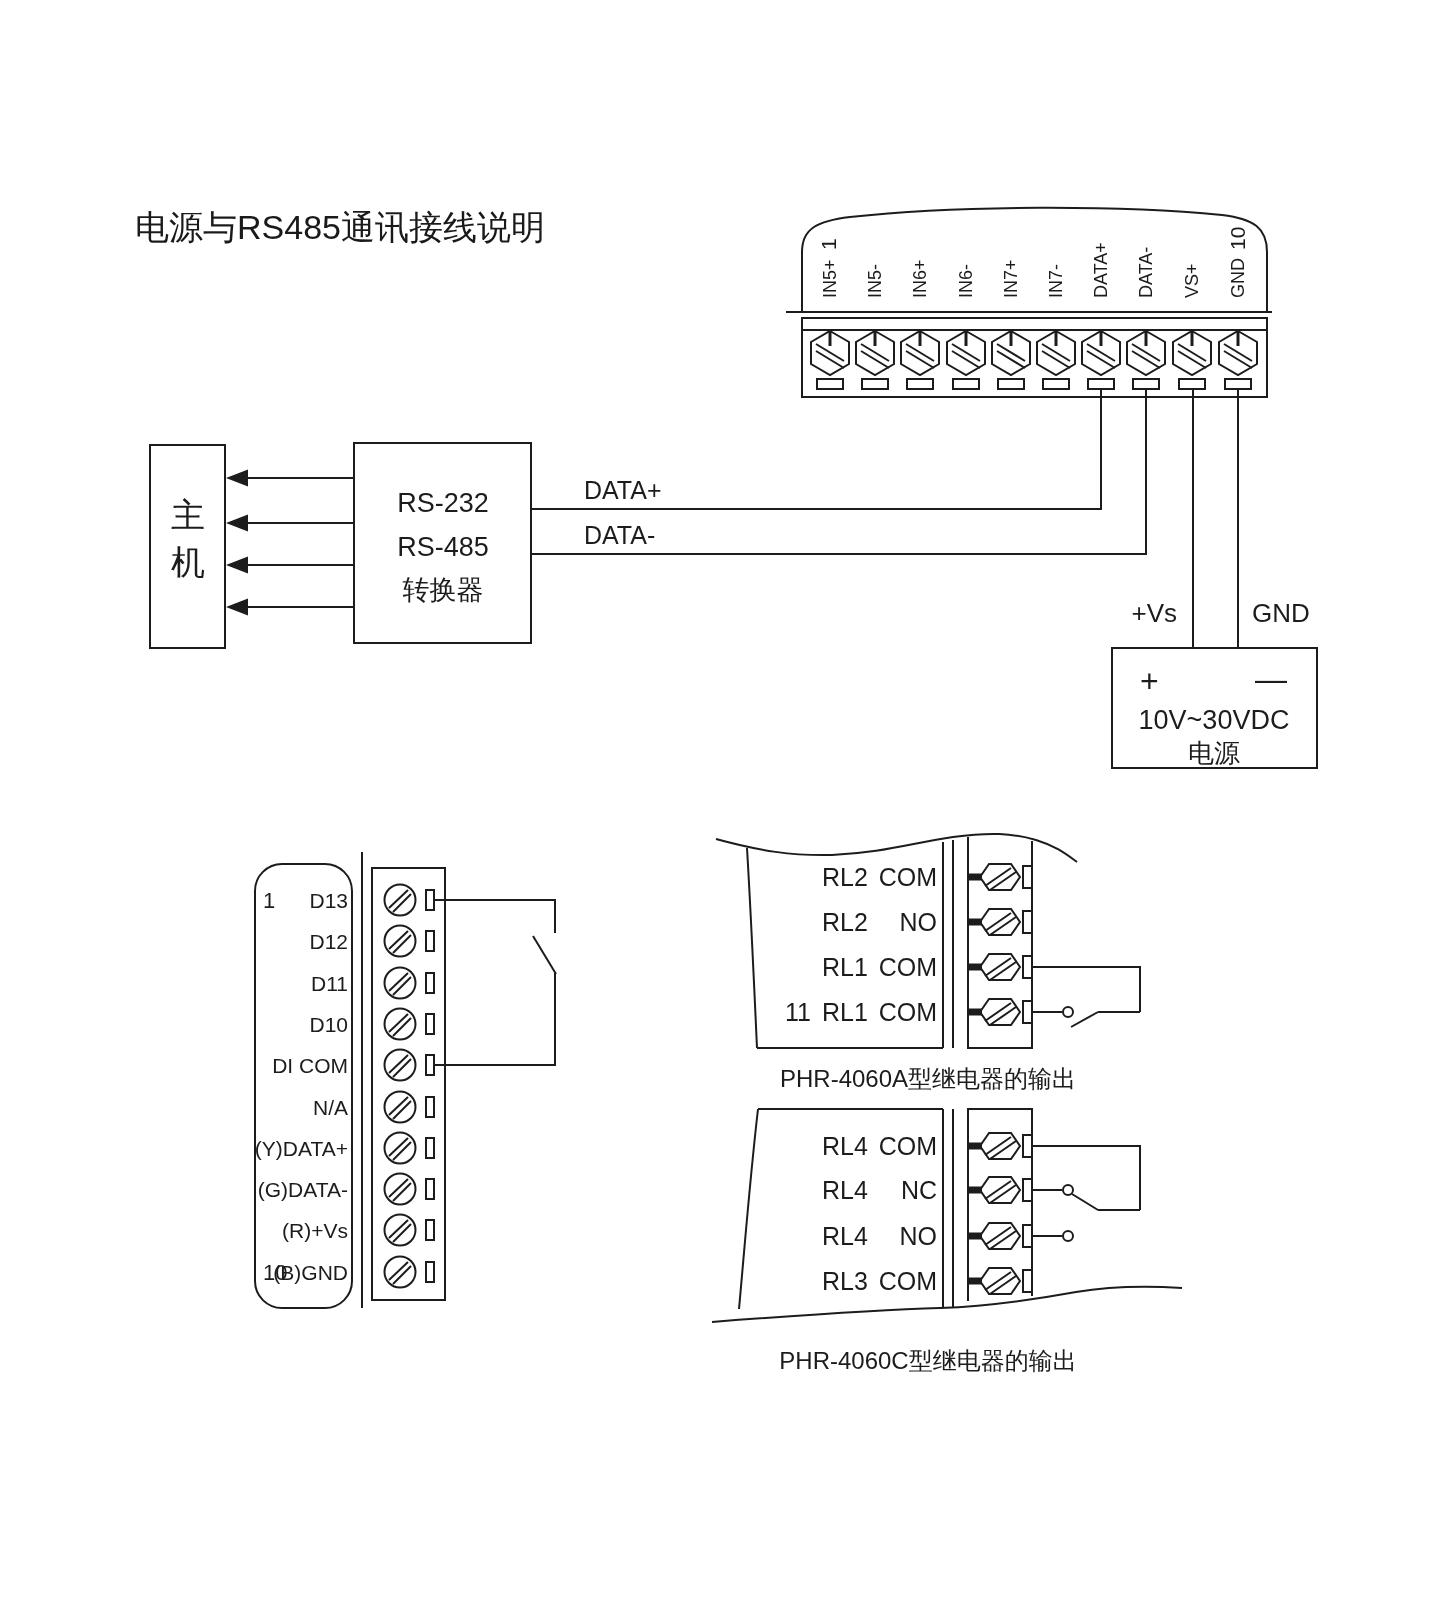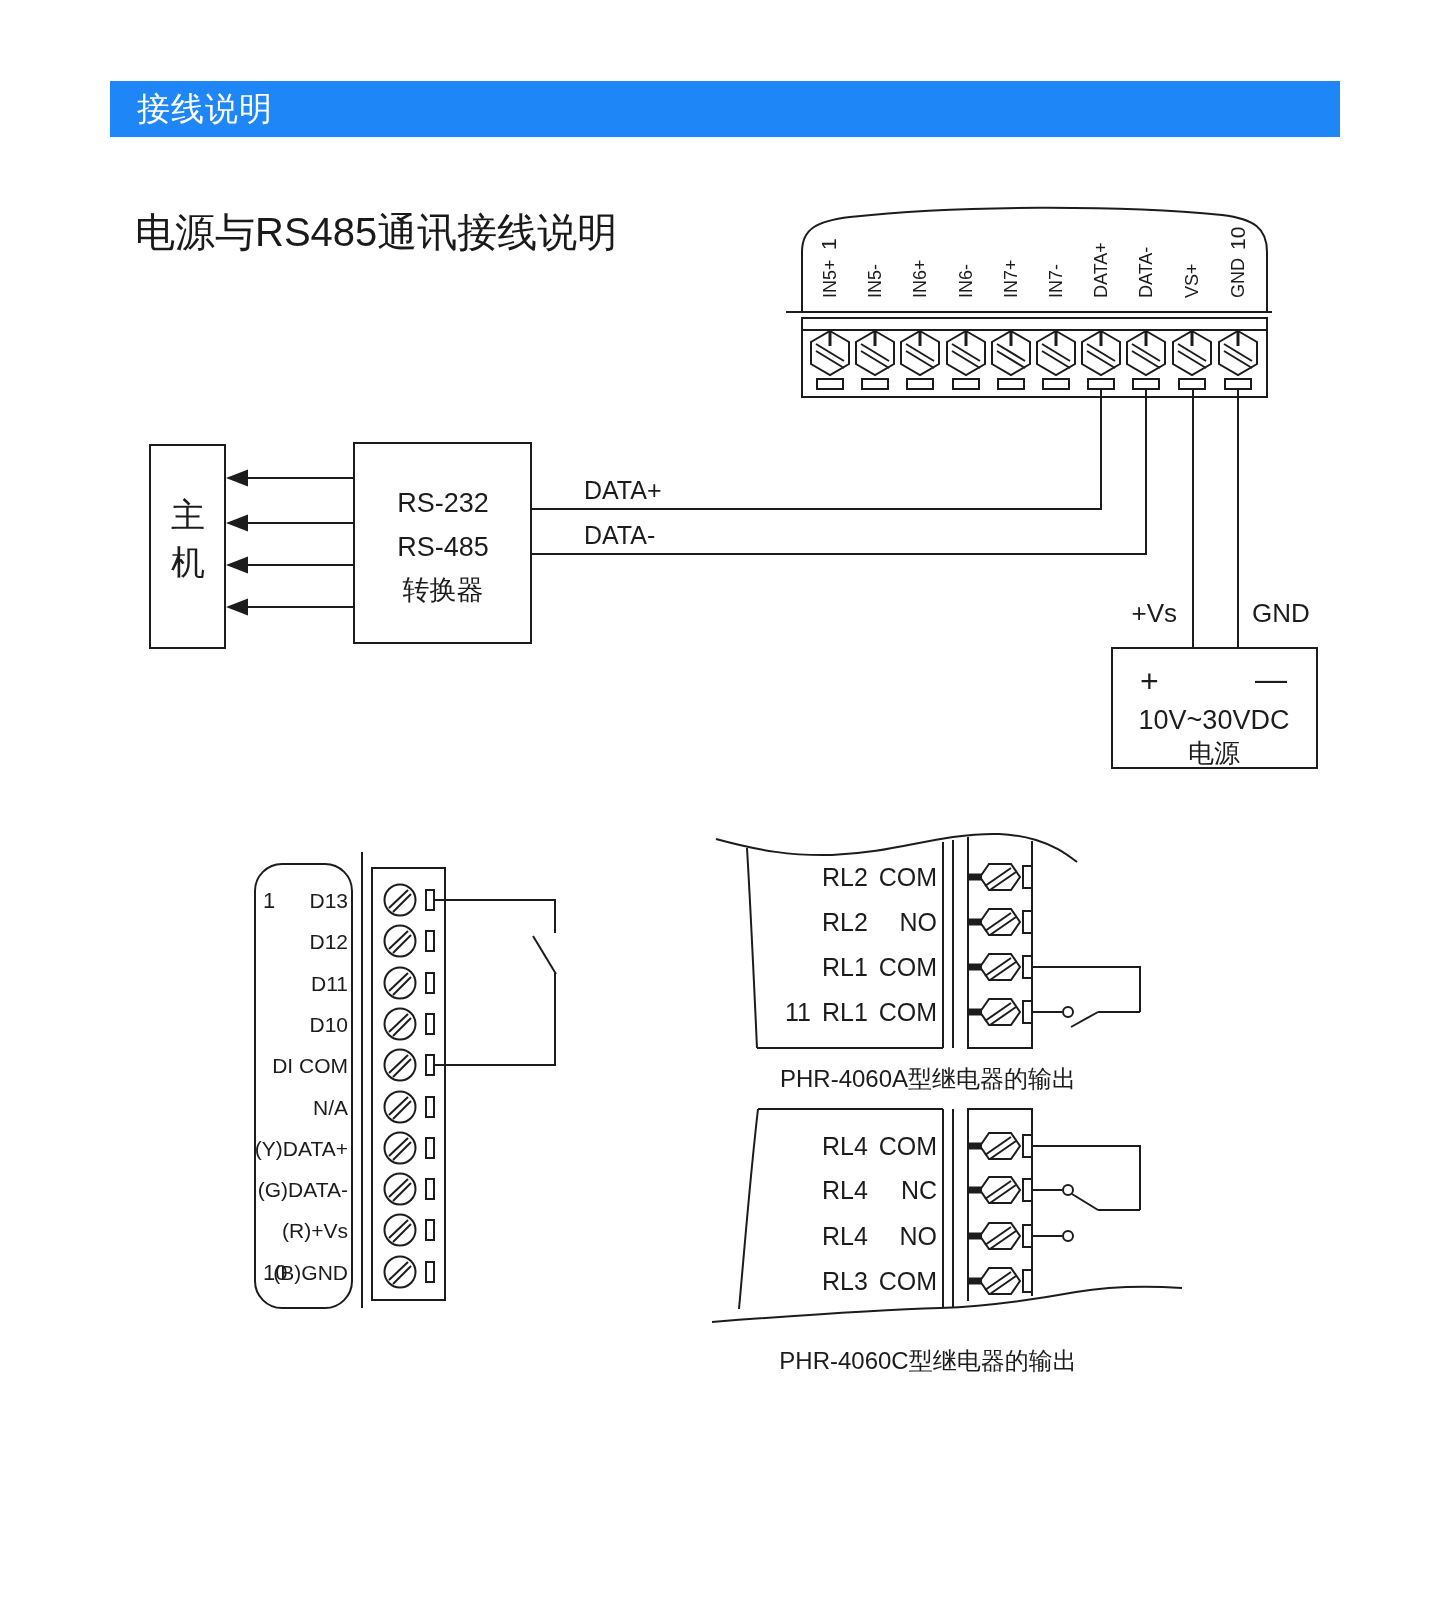--- a/index.html
+++ b/index.html
@@ -1,21 +1,21 @@
 <!DOCTYPE html>
 <html><head>
 <meta charset="utf-8">
 <style>
   html,body{margin:0;padding:0;background:#ffffff;}
   .page{position:relative;width:1441px;height:1617px;background:#ffffff;overflow:hidden;
         font-family:"Liberation Sans","DejaVu Sans",sans-serif;color:#1c1c1c;}
   .header-bar{position:absolute;left:110px;top:81px;width:1230px;height:56px;background:#1e86f6;
               display:flex;align-items:center;}
   .header-bar span{color:#ffffff;font-size:33px;padding-left:27px;letter-spacing:1px;}
-  .section-title{position:absolute;left:135px;top:205px;font-size:40px;color:#1a1a1a;}
+  .section-title{position:absolute;left:135px;top:205px;font-size:34px;color:#1a1a1a;}
   svg text{fill:#1c1c1c;}
   .ln{fill:none;stroke:#1c1c1c;stroke-width:2;}
   .ln3{fill:none;stroke:#1c1c1c;stroke-width:3;}
   .blk{fill:#1c1c1c;stroke:none;}
   .t18{font-size:18px;}
   .t21{font-size:21px;}
   .t22{font-size:22px;}
   .t24{font-size:24px;}
   .t25{font-size:25px;}
   .t26{font-size:26px;}
@@ -23,23 +23,20 @@
   .t32{font-size:32px;}
   .t34{font-size:34px;}
   .mid{text-anchor:middle;}
   .end{text-anchor:end;}
 </style>
 </head>
 <body>
 
 <div class="page">
 
-  <div class="header-bar">
-    <span>接线说明</span>
-  </div>
 
   <div class="section-title">电源与RS485通讯接线说明</div>
 
   <svg width="1441" height="1617" viewBox="0 0 1441 1617" style="position:absolute;left:0;top:0;">
     <defs>
 
       <g id="hexV">
         <line class="ln3" x1="0" y1="-23" x2="0" y2="-7"></line>
         <polygon class="ln" points="0,-22 19,-11 19,11 0,22 -19,11 -19,-11"></polygon>
         <line class="ln" x1="-14" y1="-9" x2="14" y2="8"></line>

